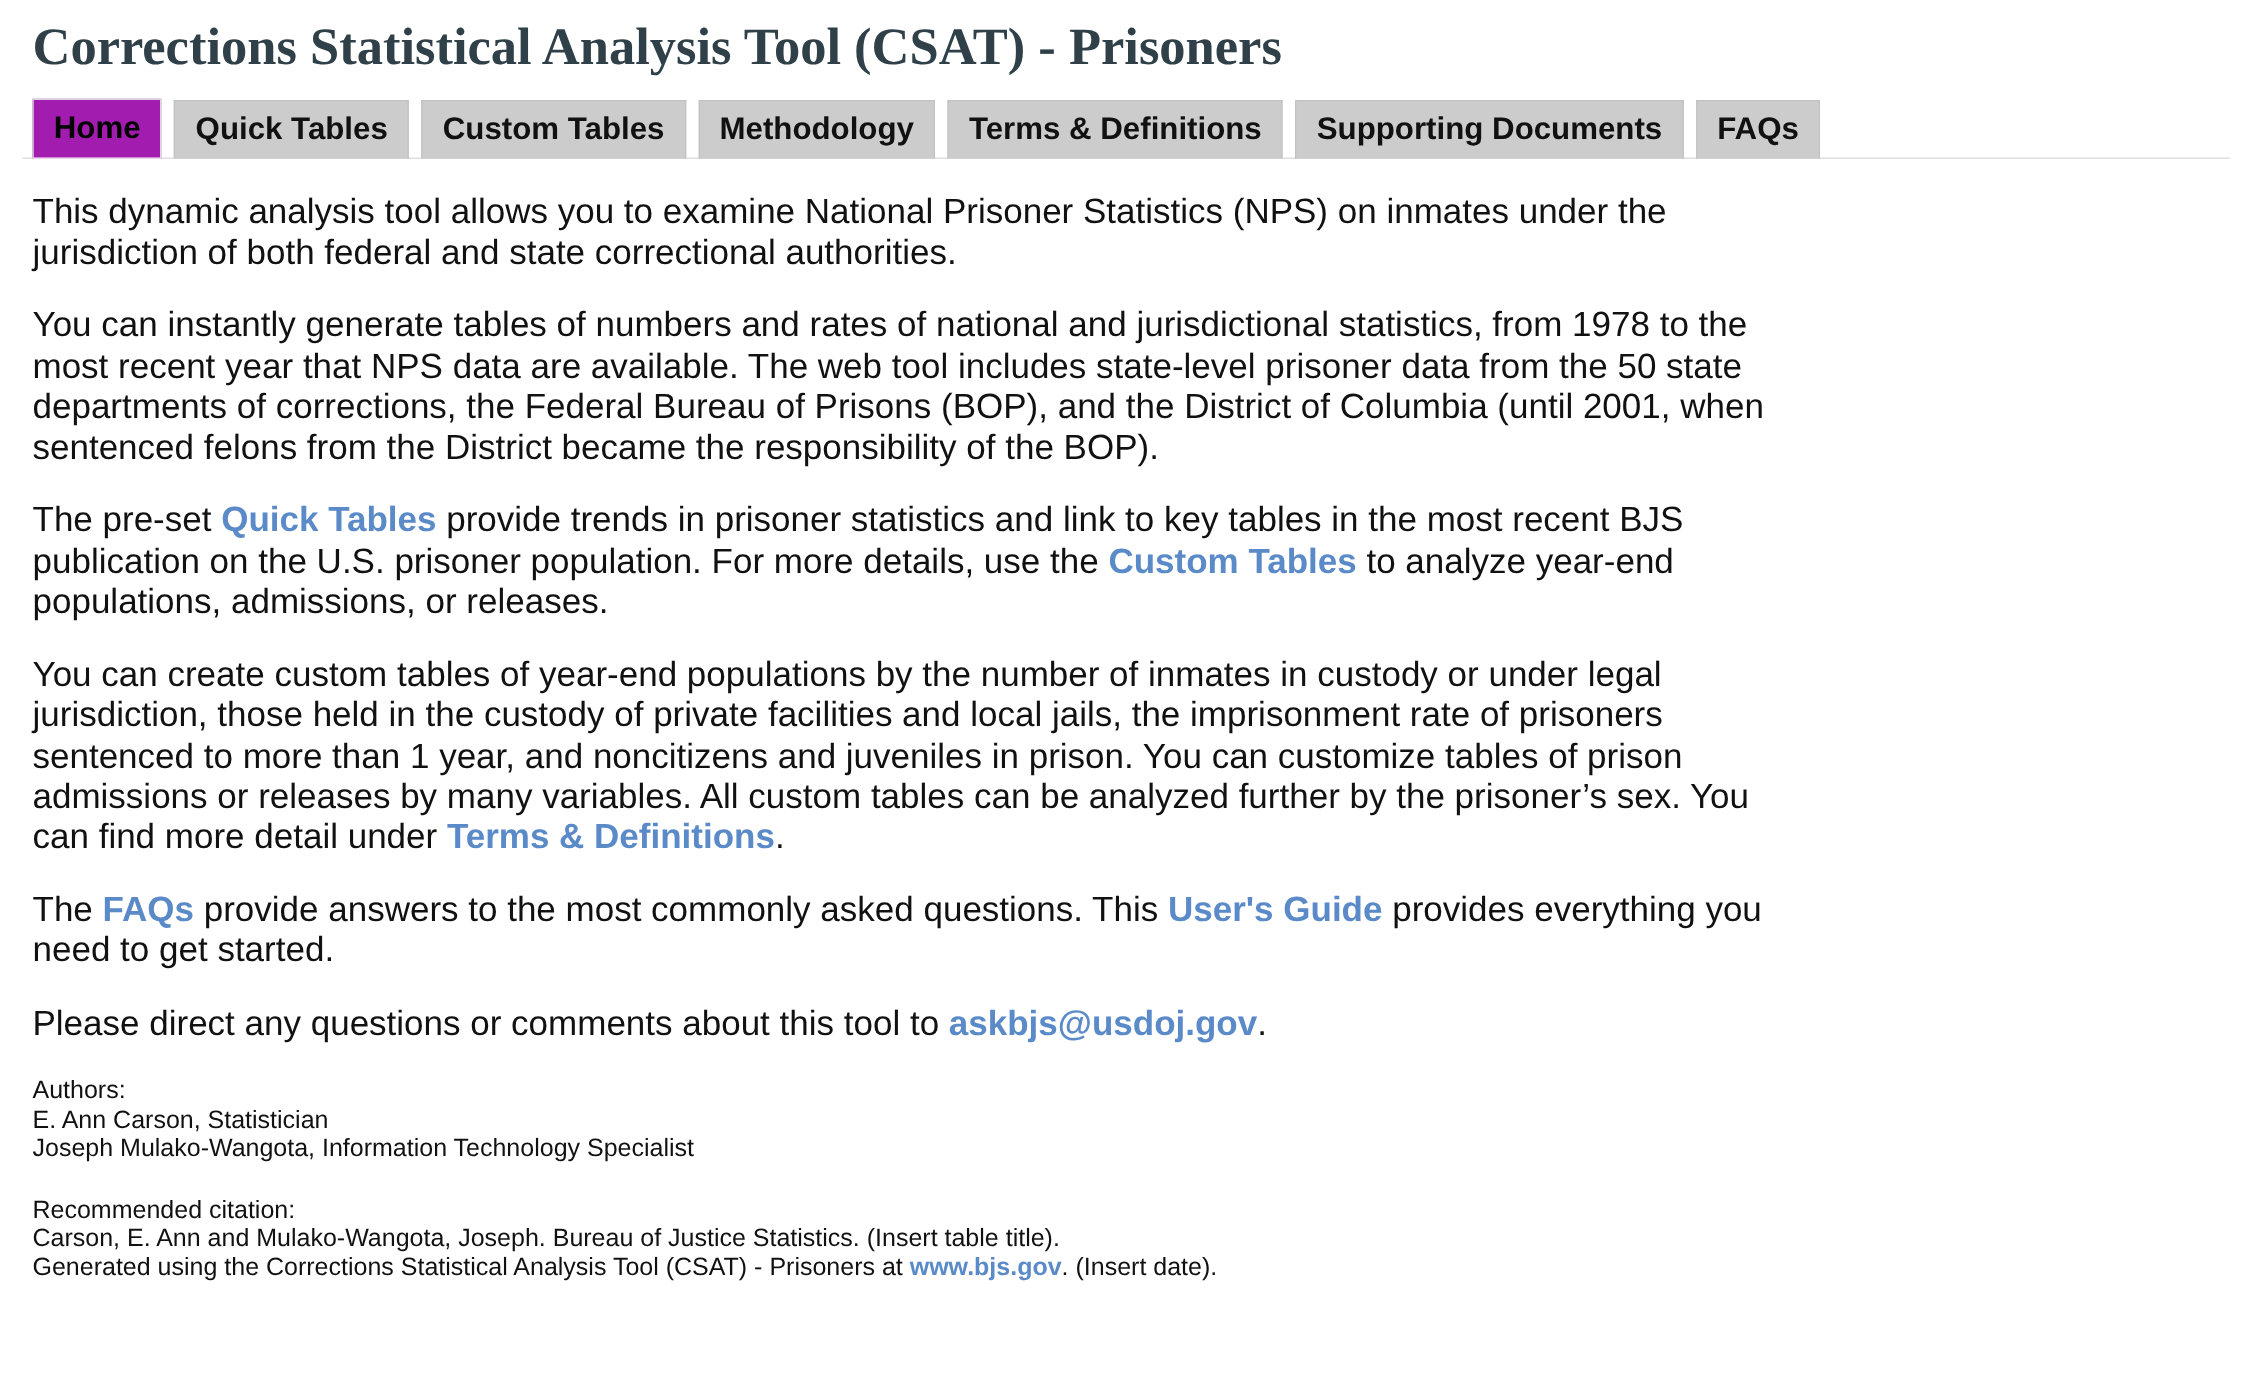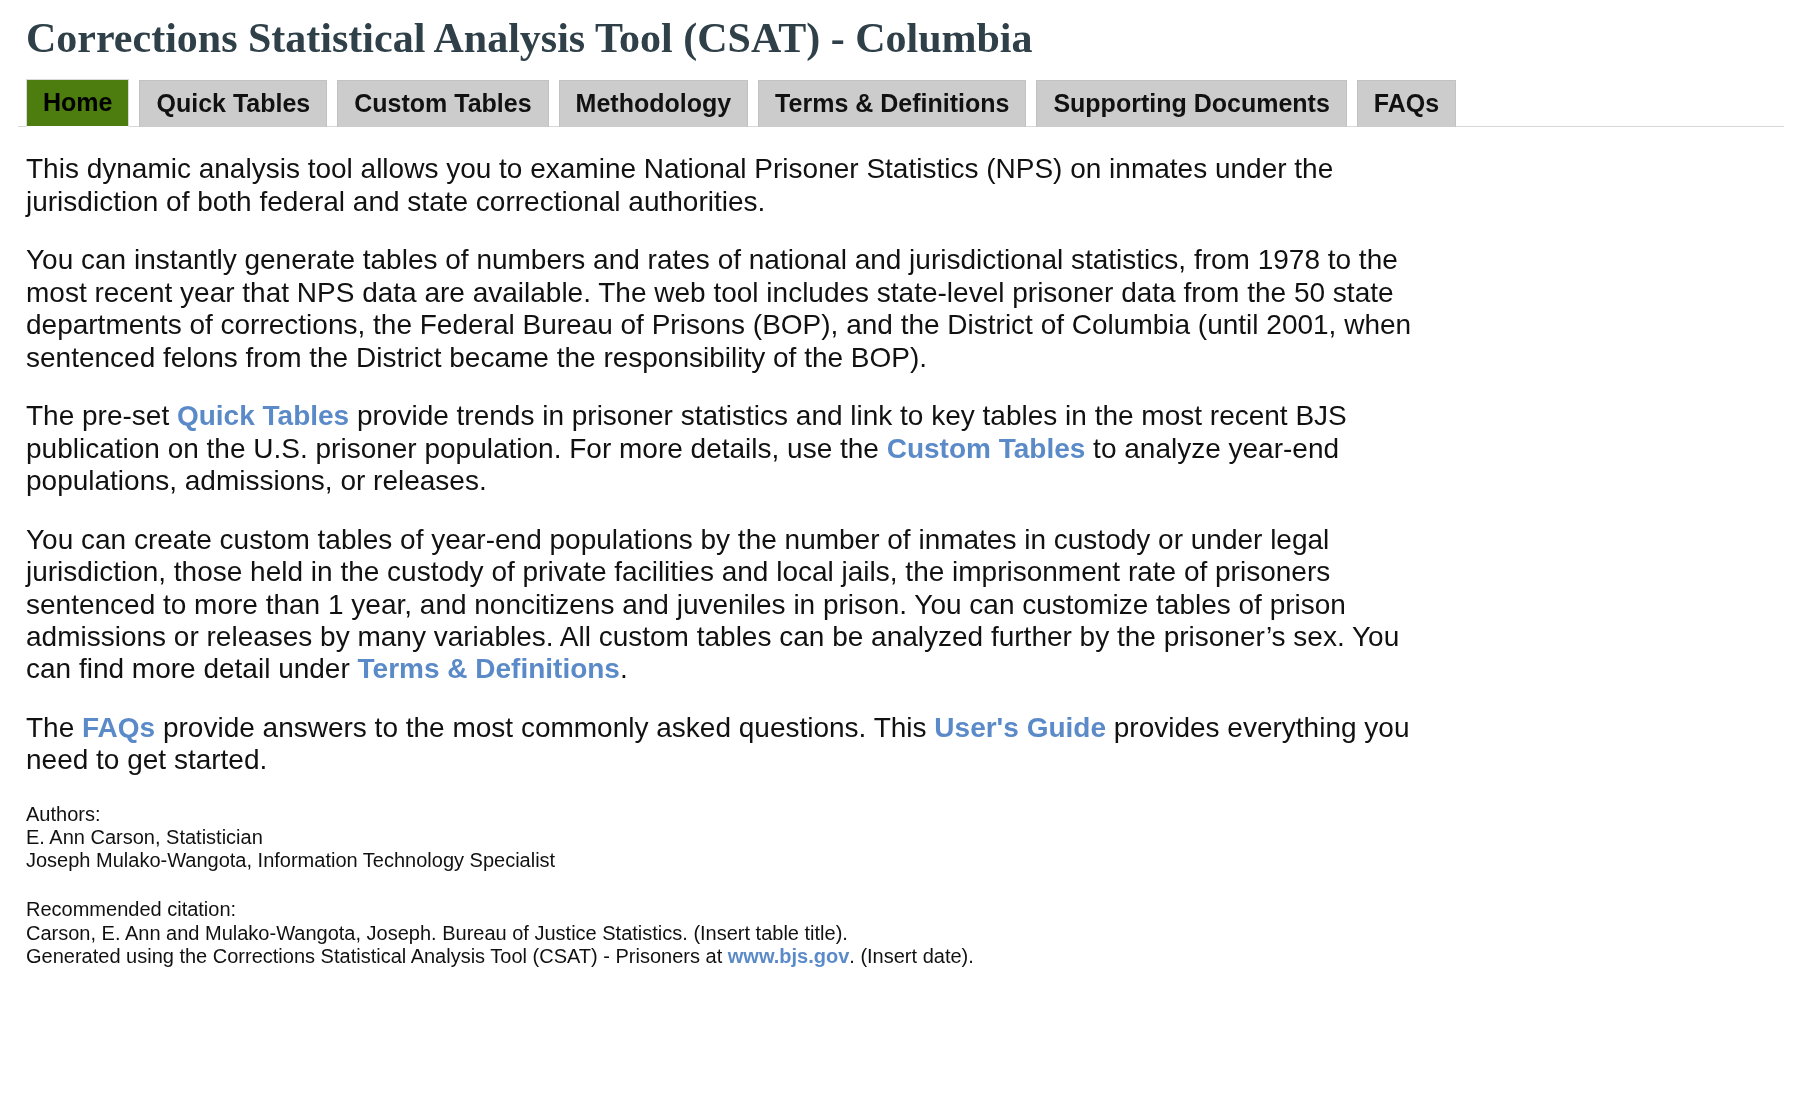--- a/index.html
+++ b/index.html
@@ -55,21 +55,21 @@
     border-bottom: none;
     padding: 10px 16px 11px 16px;
     margin: 0;
     cursor: pointer;
     white-space: nowrap;
     user-select: none;
     position: relative;
     top: 1px;
   }
   .tab.active {
-    background: #4d7c0f;
+    background: #a21caf;
     border: 1px solid #d9d9d9;
     border-bottom: 1px solid #ffffff;
     color: #000000;
   }
 
   
   .content {
     margin: 0;
     padding: 0 0 0 8px;
     max-width: 1420px;
@@ -99,21 +99,21 @@
   }
   .block .ln {
     display: block;
   }
 </style>
 </head>
 <body>
 
 <div class="page">
 
-  <h1 class="page-title">Corrections Statistical Analysis Tool (CSAT) - Columbia</h1>
+  <h1 class="page-title">Corrections Statistical Analysis Tool (CSAT) - Prisoners</h1>
 
   <nav class="tabbar">
     <div class="tab active">
       <span>Home</span>
     </div>
     <div class="tab">
       <span>Quick Tables</span>
     </div>
     <div class="tab">
       <span>Custom Tables</span>
@@ -147,20 +147,23 @@
     </p>
 
     <p class="para">
       <span>You can create custom tables of year-end populations by the number of inmates in custody or under legal jurisdiction, those held in the custody of private facilities and local jails, the imprisonment rate of prisoners sentenced to more than 1 year, and noncitizens and juveniles in prison. You can customize tables of prison admissions or releases by many variables. All custom tables can be analyzed further by the prisoner’s sex. You can find more detail under </span><a class="lnk">Terms &amp; Definitions</a><span>.</span>
     </p>
 
     <p class="para">
       <span>The </span><a class="lnk">FAQs</a><span> provide answers to the most commonly asked questions. This </span><a class="lnk">User's Guide</a><span> provides everything you need to get started.</span>
     </p>
 
+    <p class="para">
+      <span>Please direct any questions or comments about this tool to </span><a class="lnk">askbjs@usdoj.gov</a><span>.</span>
+    </p>
 
     <div class="block">
       <span class="ln">Authors:</span>
       <span class="ln">E. Ann Carson, Statistician</span>
       <span class="ln">Joseph Mulako-Wangota, Information Technology Specialist</span>
     </div>
 
     <div class="block">
       <span class="ln">Recommended citation:</span>
       <span class="ln">Carson, E. Ann and Mulako-Wangota, Joseph. Bureau of Justice Statistics. (Insert table title).</span>

